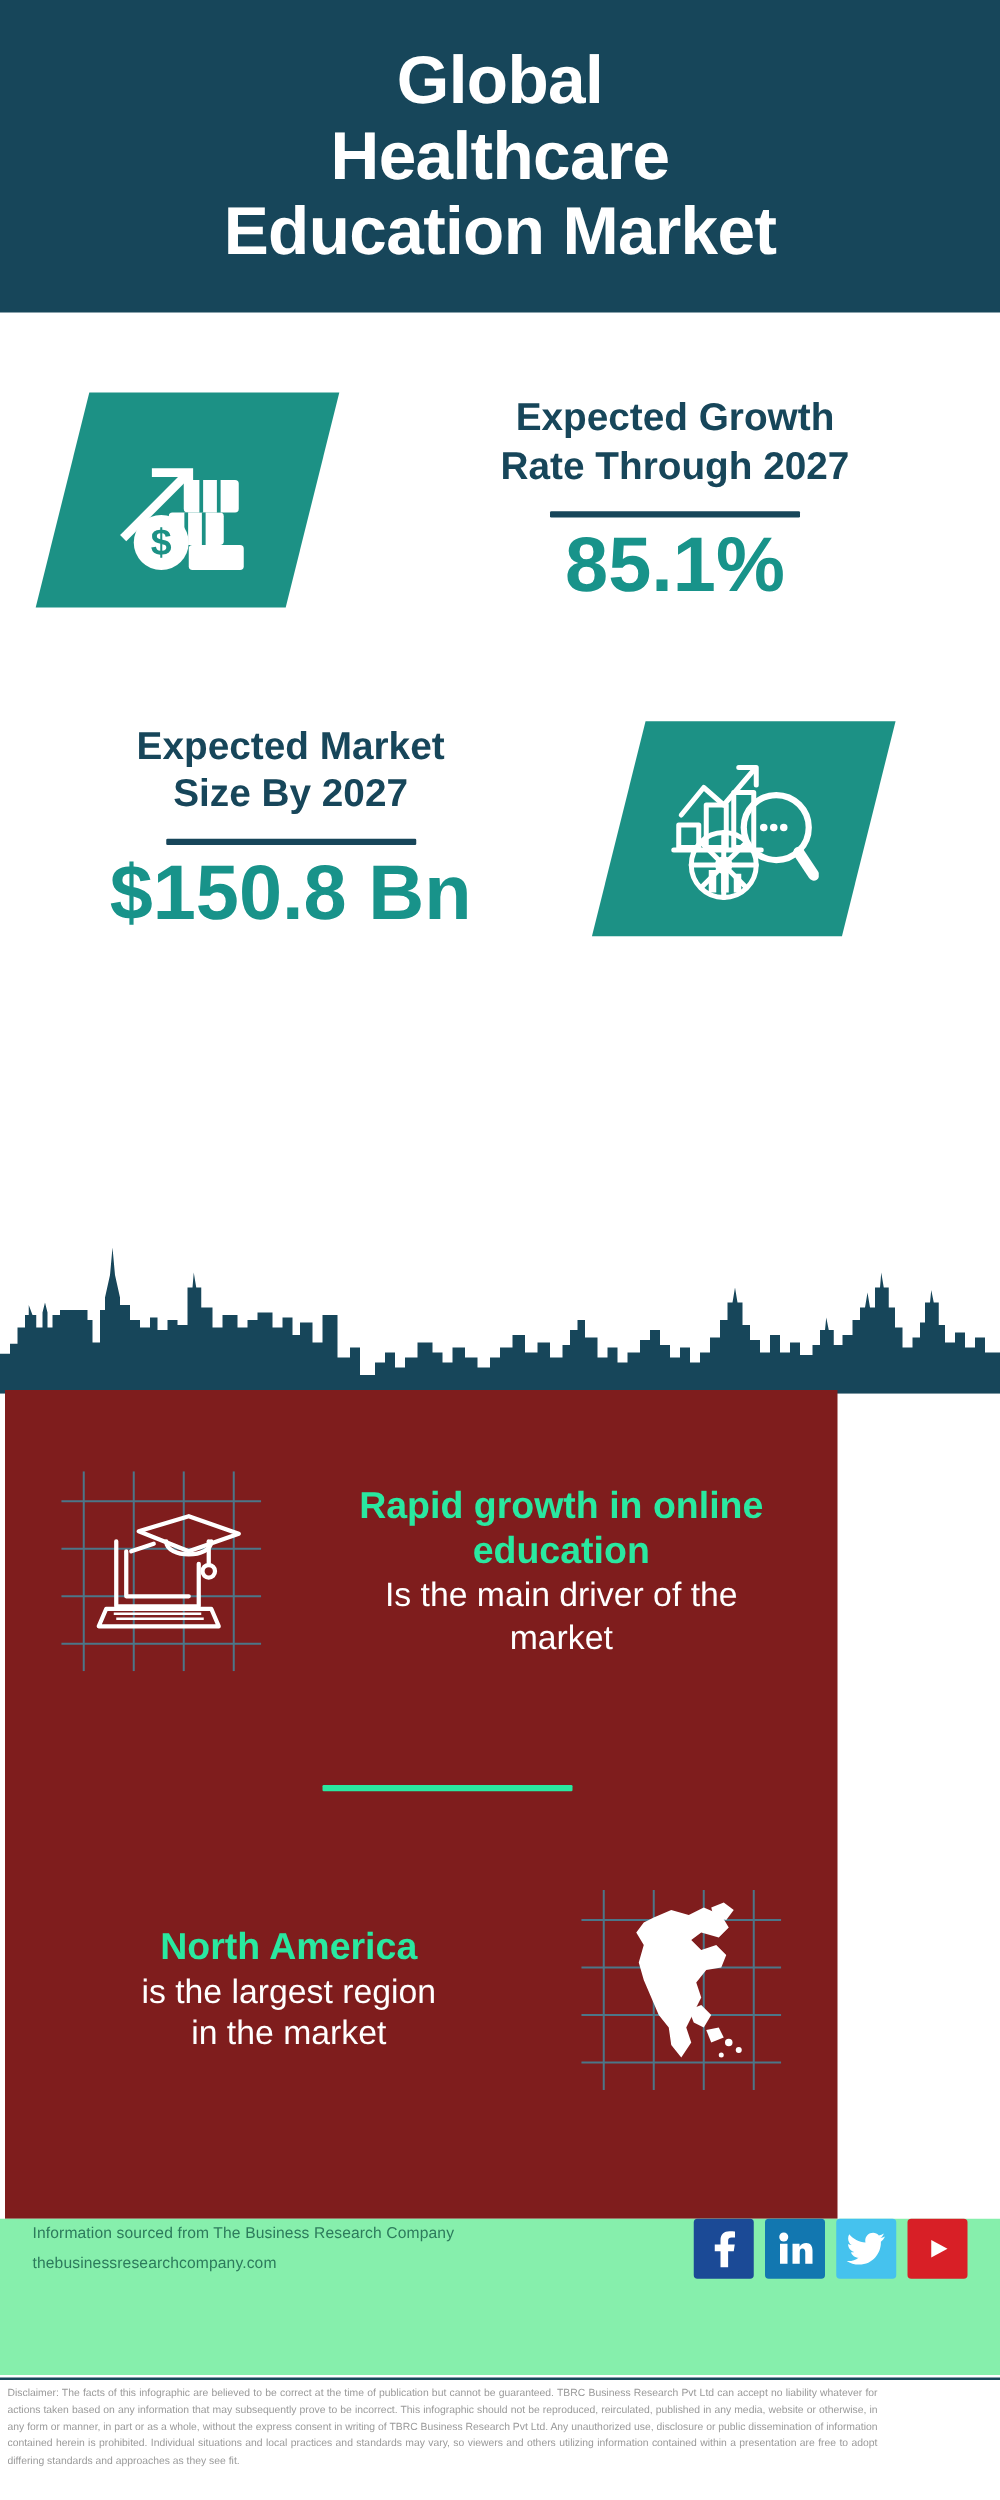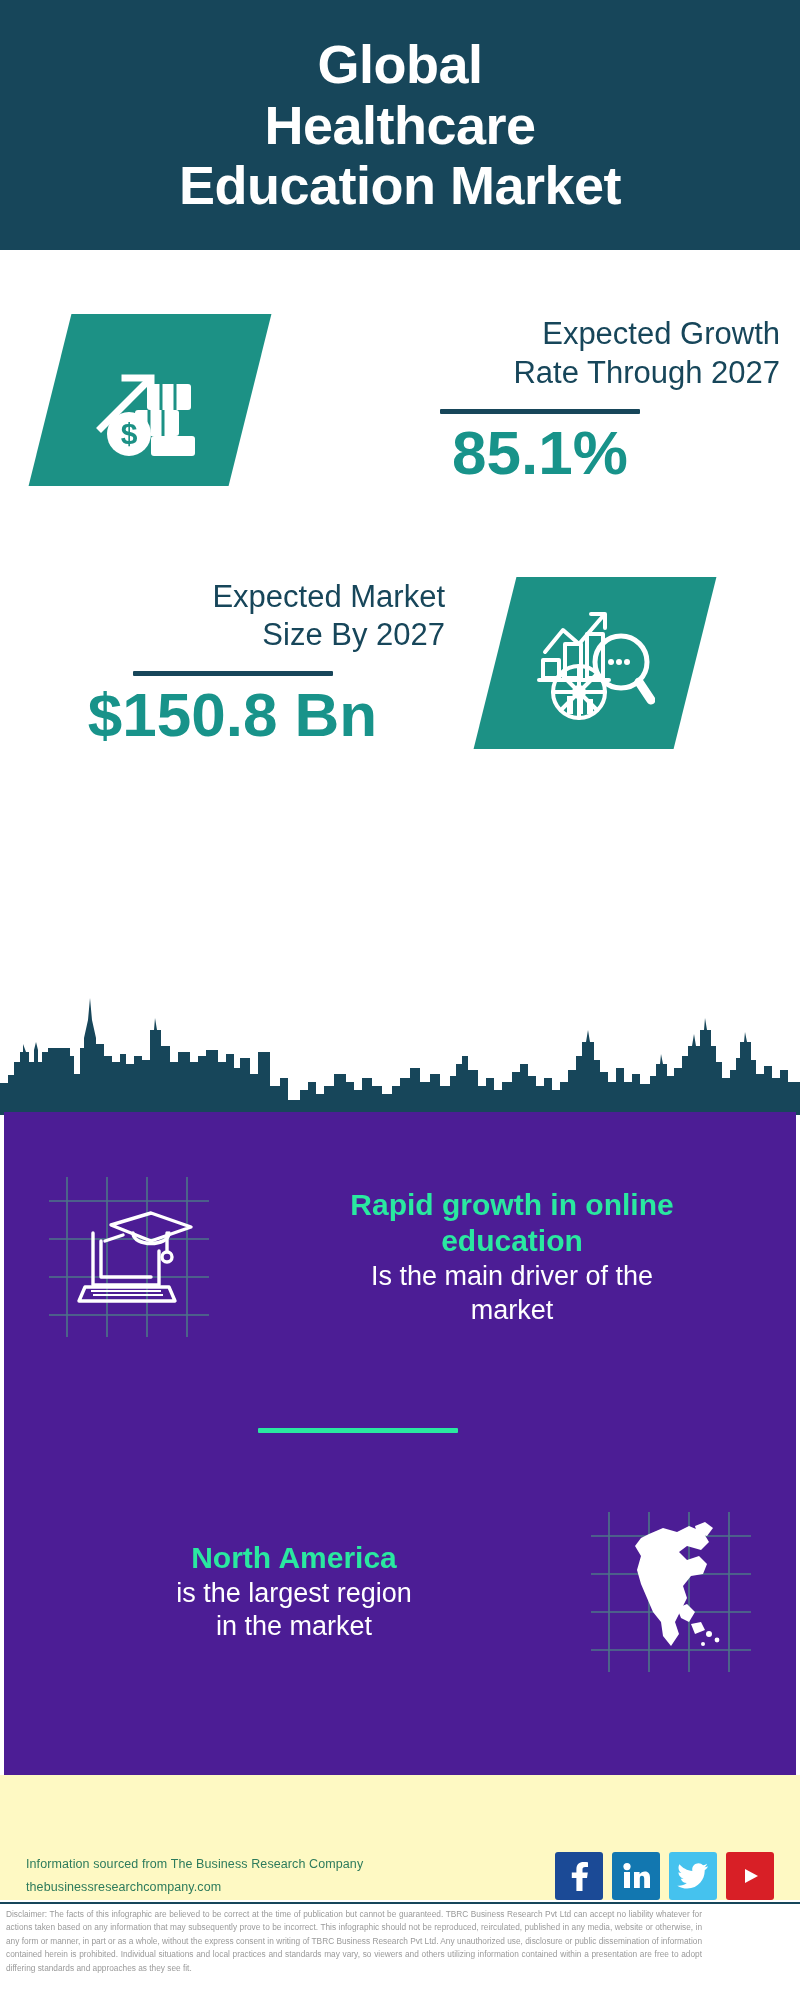--- a/index.html
+++ b/index.html
@@ -37,21 +37,21 @@
     background:#1c9185;
     transform:skewX(-14deg);
     display:flex; align-items:center; justify-content:center;
     flex:none;
   }
   .para-badge .glyph { transform:skewX(14deg); display:block; }
   .stat1 .badge-wrap { width:300px; display:flex; justify-content:center; }
 
   .stat-text { flex:1; text-align:center; padding-right:20px; }
   .stat-label {
-    color:#17465a; font-size:31px; font-weight:normal; line-height:1.25;text-align:right;
+    color:#17465a; font-size:31px; font-weight:bold; line-height:1.25;
   }
   .stat-rule {
     width:200px; height:5px; background:#17465a;
     margin:16px auto 6px auto; border-radius:1px;
   }
   .stat-value {
     color:#18938a; font-size:62px; font-weight:bold; line-height:1.05;
   }
 
   
@@ -62,22 +62,22 @@
   .stat2 .badge-wrap { width:300px; display:flex; justify-content:center; }
 
   
   .skyline {
     position:absolute; left:0; top:990px; width:800px; height:125px;
   }
   .skyline svg { display:block; width:800px; height:125px; }
 
   
   .dark-panel {
-    position:absolute; left:4px; top:1112px; width:792px; height:663px;
-    background:#4c1d95;
+    position:absolute; left:4px; top:1112px; width:666px; height:663px;
+    background:#7f1d1d;
   }
   .dark-row {
     position:absolute; display:flex; align-items:center; width:100%;
   }
   .row-online { top:20px; left:0; height:250px; }
   .row-region { top:365px; left:0; height:230px; }
 
   .icon-cell {
     width:250px; flex:none; display:flex; align-items:center; justify-content:center;
   }
@@ -92,22 +92,22 @@
     color:#ffffff; font-size:27px; font-weight:normal; line-height:1.25;
   }
   .green-divider {
     position:absolute; left:254px; top:316px; width:200px; height:5px;
     background:#2ae8a0; border-radius:1px;
   }
 
   
   .footer {
     position:absolute; left:0; top:1775px; width:800px; height:125px;
-    background:#fef9c3;
-    display:flex; align-items:flex-end; padding:0 26px;
+    background:#86efac;
+    display:flex; align-items:flex-start; padding:0 26px;
   }
   .footer-credit { flex:1; }
   .footer-credit div {
     color:#2d7b5c; font-size:12.5px; line-height:1.9; letter-spacing:0.1px;
   }
   .socials { display:flex; gap:9px; align-items:center; }
   .social-tile {
     width:48px; height:48px; border-radius:3px;
     display:flex; align-items:center; justify-content:center;
   }

